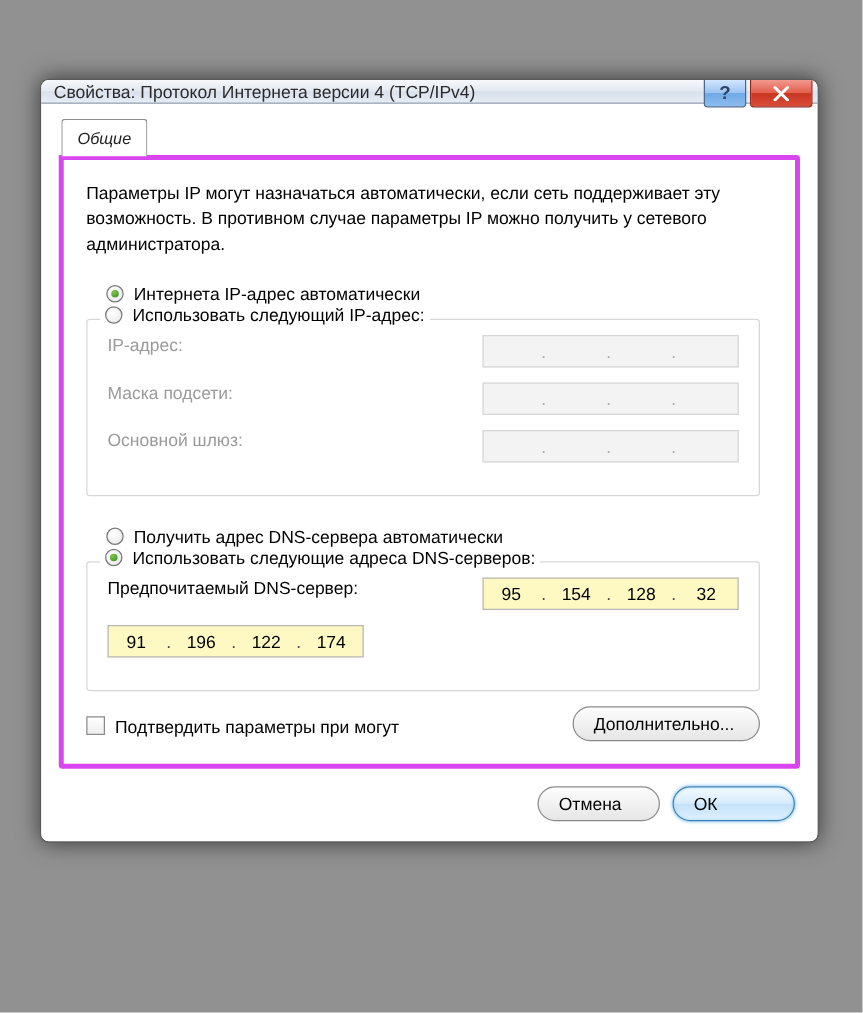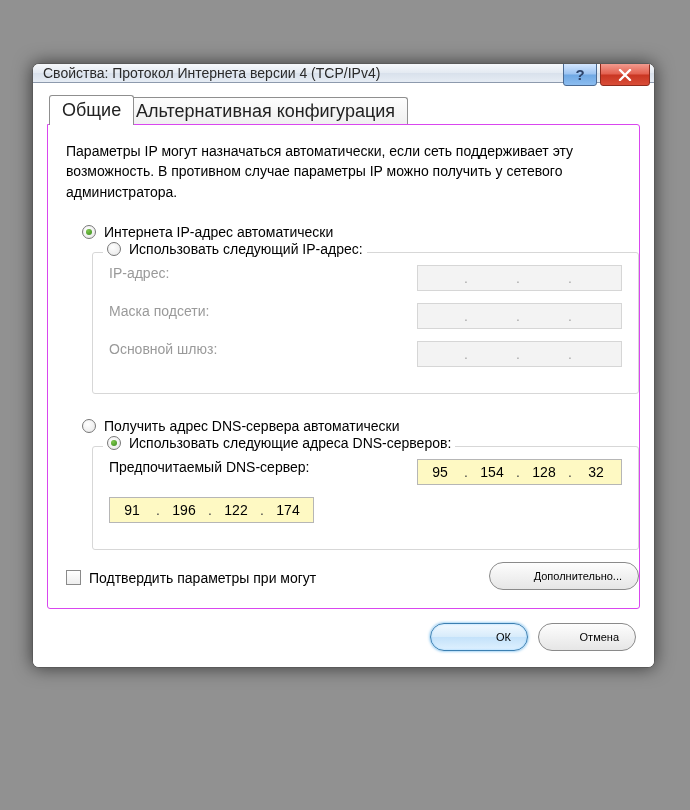--- a/index.html
+++ b/index.html
@@ -80,33 +80,34 @@
     position: absolute;
     top: 0;
     height: 29px;
     border: 1px solid #8f8f8f;
     border-bottom: none;
     border-radius: 3px 3px 0 0;
     background: linear-gradient(#fdfdfd,#f0f0f0);
     display: flex;
     align-items: center;
     padding: 0 12px;
-    font-size: 18px;
+    font-size: 13px;
     color: #222;
+    font-style: italic;
   }
   .tab.active {
     background: #fff;
     z-index: 2;
     height: 30px;
   }
   .tab.t1 { left: 2px; }
   .tab.t2 { left: 76px; top:2px; height:27px;}
   .tabpanel {
-    border: 1px solid #d946ef;
-    padding: 16px 0 18px 18px;
+    border: 4px solid #d946ef;
+    padding: 16px 28px 18px 18px;
     position: relative;
     margin-top: -1px;
     background: #fff;
     border-radius: 0 3px 3px 3px;
   }
   .desc {
     font-size: 14px;
     line-height: 1.45;
     margin-bottom: 18px;
   }
@@ -132,21 +133,20 @@
     width: 6px; height: 6px;
     border-radius: 50%;
     background: radial-gradient(circle at 35% 30%, #7dc74b, #3a8b1e);
   }
   .group {
     border: 1px solid #d7d7d7;
     border-radius: 3px;
     padding: 12px 16px 14px 16px;
     margin-top: -2px;
     position: relative;
-    margin-left: 26px;
   }
   .group .legend {
     position: absolute;
     top: -12px;
     left: 10px;
     background: #fff;
     padding: 0 4px;
     display: flex;
     align-items: center;
     gap: 8px;
@@ -202,24 +202,24 @@
     display: flex;
     justify-content: flex-end;
     margin-top: -24px;
   }
   .btn {
     height: 28px;
     padding: 0 16px;
     border: 1px solid #8a8a8a;
     border-radius: 14px;
     background: linear-gradient(#fdfdfd,#e6e6e6);
-    font-size: 11px;
+    font-size: 14px;
     display: inline-flex;
     align-items: center;
-    justify-content: flex-end;
+    justify-content: flex-start;
     min-width: 78px;
   }
   .btn.wide { min-width: 150px; }
   .btn.default {
     border: 1px solid #3c7fb1;
     box-shadow: 0 0 3px rgba(60,160,230,0.9), inset 0 0 2px rgba(120,200,255,0.8);
     background: linear-gradient(#f2f9ff,#d8ecfb 48%,#c4e2fa 52%,#dff1ff);
   }
   .footer {
     display: flex;
@@ -242,23 +242,20 @@
         </svg>
       </div>
     </div>
   </div>
 
   <div class="client">
     <div class="tabs">
       <div class="tab t1 active">
           <span>Общие</span>
         </div>
-      <div class="tab t2">
-          <span>Альтернативная конфигурация</span>
-        </div>
     </div>
 
     <div class="tabpanel">
       <div class="desc">Параметры IP могут назначаться автоматически, если сеть поддерживает эту возможность. В противном случае параметры IP можно получить у сетевого администратора.</div>
 
       <div style="padding-left:16px;">
         <div class="radio-row">
           <span class="radio checked"></span>
           <span>Интернета IP-адрес автоматически</span>
         </div>
@@ -351,21 +348,21 @@
         <span>Подтвердить параметры при могут</span>
       </div>
       <div class="adv-row">
         <div class="btn wide">
             <span>Дополнительно...</span>
           </div>
       </div>
     </div>
 
     <div class="footer">
+      <div class="btn" style="min-width:98px;">
+          <span>Отмена</span>
+        </div>
       <div class="btn default" style="min-width:98px;">
           <span>ОК</span>
-        </div>
-      <div class="btn" style="min-width:98px;">
-          <span>Отмена</span>
         </div>
     </div>
   </div>
 </div>
 
 </body></html>

